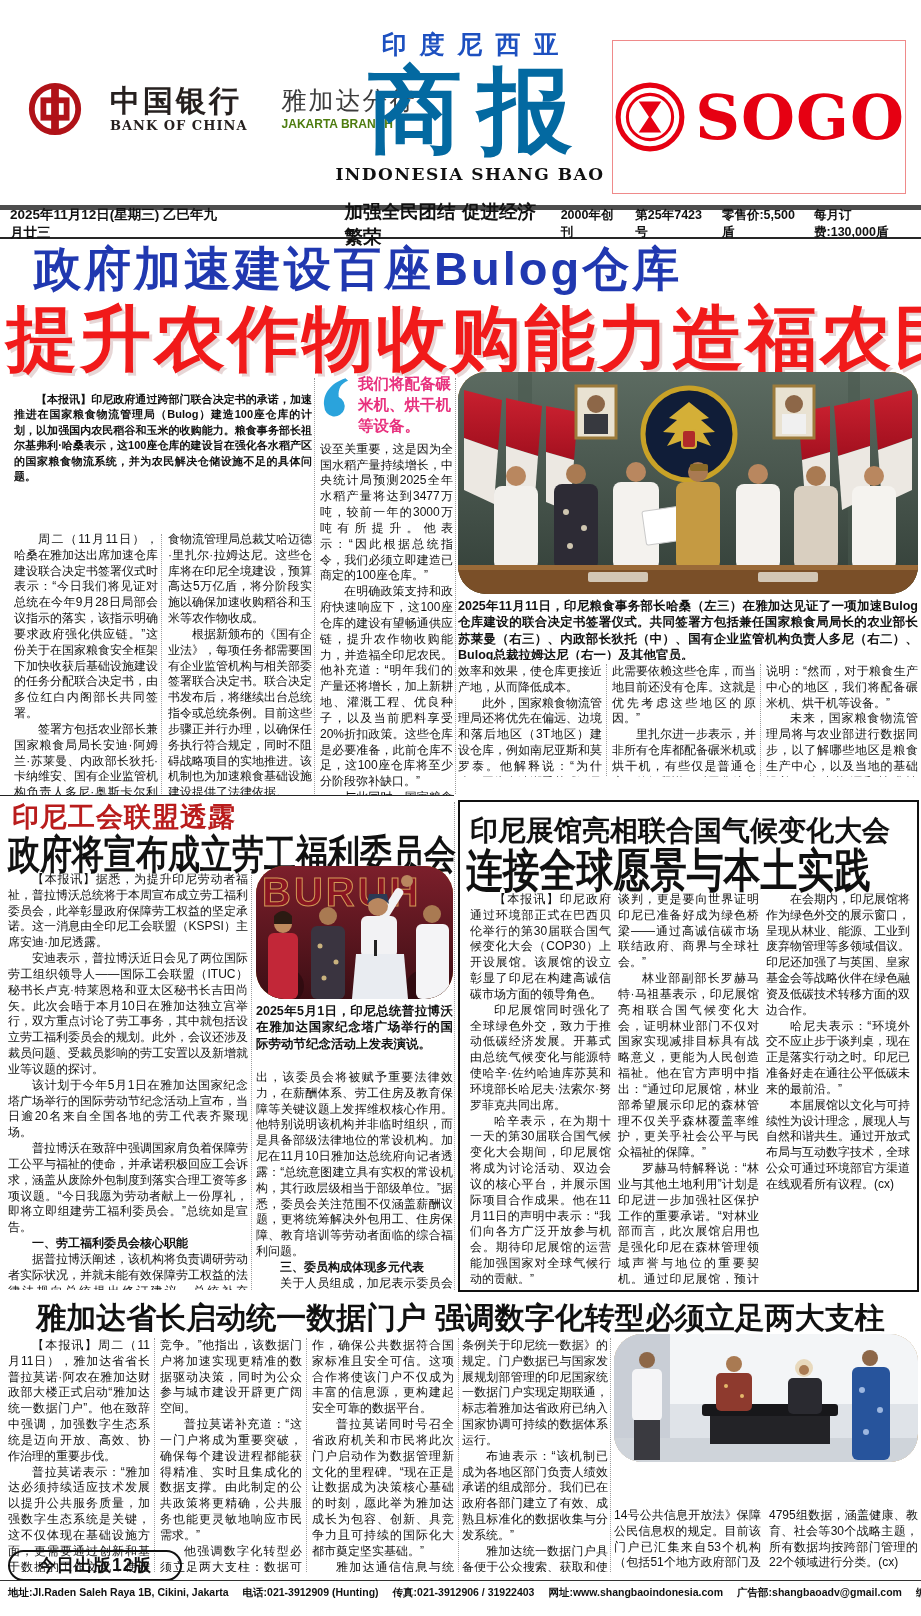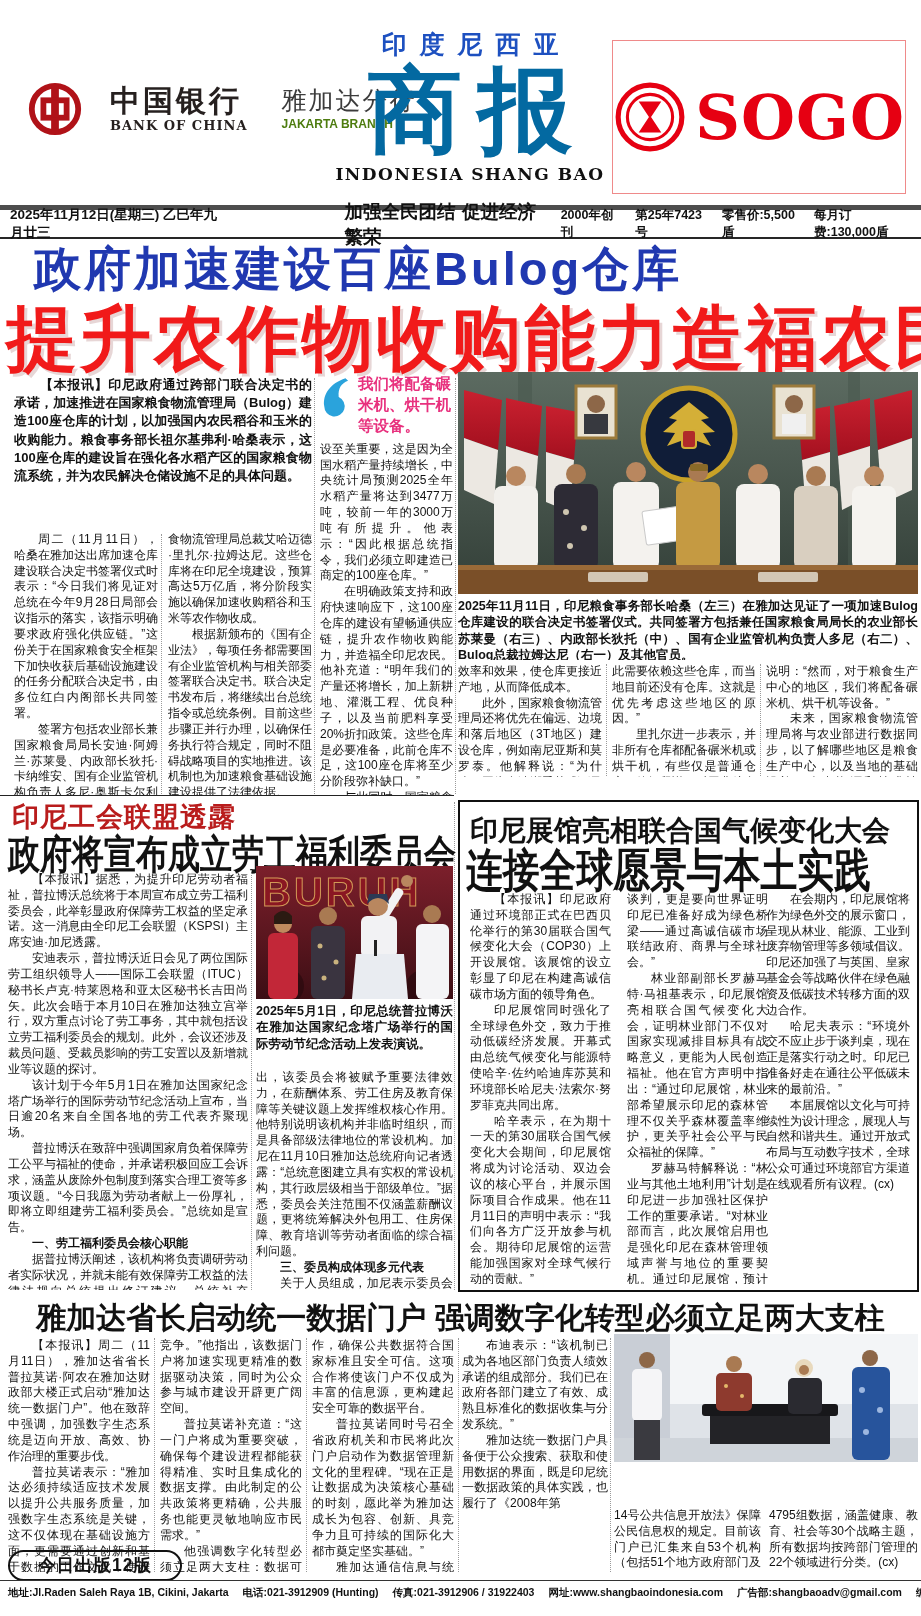--- a/index.html
+++ b/index.html
@@ -30,41 +30,41 @@
   .dl-small{font-size:12.5px;margin-left:18px;}
   
   .hl-blue{left:34px;top:238px;font-size:47px;font-weight:900;color:#2038b0;letter-spacing:3px;white-space:nowrap;}
   .hl-red{left:6px;top:292px;font-size:71px;font-weight:900;color:#f11a1a;letter-spacing:3px;white-space:nowrap;
           text-shadow:3px 3px 0 rgba(120,30,30,.18);}
   
   .bcol{font-size:12px;line-height:1.32;text-align:justify;overflow:hidden;}
   .bcol p{margin:0;text-indent:2em;}
   .bcol p.p0{text-indent:0;}
   .bcol p.sub{font-weight:700;}
-  .lead{font-size:13px;line-height:1.4;font-weight:700;text-align:justify;overflow:hidden;}
+  .lead{font-size:11px;line-height:1.4;font-weight:700;text-align:justify;overflow:hidden;margin-top:16px;}
   .lead p{margin:0;text-indent:2em;}
   .cap{font-weight:700;font-size:12.5px;line-height:1.3;text-align:justify;overflow:hidden;}
   .pullquote{display:flow-root;margin-bottom:5px;}
   .pq-mark{float:left;width:34px;height:42px;margin:2px 4px 0 0;}
   .pq-text{color:#e8317e;font-weight:900;font-size:15.5px;line-height:1.35;text-align:justify;}
   .vdot{border-left:1px dotted #9a9a9a;width:0;}
   .hrule{border-top:1.5px solid #222;height:0;}
   
   .kicker{font-weight:700;font-size:27px;color:#b91c1c;white-space:nowrap;letter-spacing:1px;}
   .labor-hl{font-size:40px;font-weight:900;white-space:nowrap;transform:scaleX(.80);transform-origin:left top;letter-spacing:0;}
   .climate-box{left:458px;top:800px;width:461px;height:492px;border:2px solid #101010;box-sizing:border-box;background:#fff;}
   .climate-kicker{left:470px;top:812px;font-weight:700;font-size:28px;white-space:nowrap;}
   .climate-hl{left:466px;top:840px;font-size:46px;font-weight:900;white-space:nowrap;transform:scaleX(.80);transform-origin:left top;}
   .portal-hl{left:0;top:1298px;width:921px;text-align:center;font-size:30px;font-weight:900;white-space:nowrap;}
   
   .badge{left:8px;top:1550px;width:170px;height:27px;border:2.5px solid #111;border-radius:16px;
          text-align:center;line-height:27px;font-weight:900;font-size:17.5px;letter-spacing:1px;}
   .footrule{left:0;top:1580px;width:921px;border-top:1.5px solid #333;height:0;}
   .footline{left:8px;top:1586px;width:905px;display:flex;gap:14px;font-size:10.5px;font-weight:700;white-space:nowrap;}
-  .photo{overflow:hidden;background:#a16207;}
+  .photo{overflow:hidden;background:#a16207;border-radius:28px;}
   svg{display:block;}
 </style>
 </head>
 <body>
 
 <div class="page">
 
   <div class="abs boc">
     <span>
       <svg width="58" height="58" viewBox="0 0 60 60">
@@ -311,21 +311,21 @@
   <div class="abs climate-box"></div>
   <div class="abs climate-kicker">印尼展馆亮相联合国气候变化大会</div>
   <div class="abs climate-hl">连接全球愿景与本土实践</div>
 
   <div class="abs bcol" style="left:470px;top:892px;width:141px;height:392px;">
     <p>【本报讯】印尼政府通过环境部正式在巴西贝伦举行的第30届联合国气候变化大会（COP30）上开设展馆。该展馆的设立彰显了印尼在构建高诚信碳市场方面的领导角色。</p>
     <p>印尼展馆同时强化了全球绿色外交，致力于推动低碳经济发展。开幕式由总统气候变化与能源特使哈辛·佐约哈迪库苏莫和环境部长哈尼夫·法索尔·努罗菲克共同出席。</p>
     <p>哈辛表示，在为期十一天的第30届联合国气候变化大会期间，印尼展馆将成为讨论活动、双边会议的核心平台，并展示国际项目合作成果。他在11月11日的声明中表示：“我们向各方广泛开放参与机会。期待印尼展馆的运营能加强国家对全球气候行动的贡献。”</p>
 
   </div>
-  <div class="abs bcol" style="left:618px;top:892px;width:141px;height:392px;margin-left:9px;">
+  <div class="abs bcol" style="left:618px;top:892px;width:141px;height:392px;">
     <p class="p0">谈判，更是要向世界证明印尼已准备好成为绿色桥梁——通过高诚信碳市场联结政府、商界与全球社会。”</p>
     <p>林业部副部长罗赫马特·马祖基表示，印尼展馆亮相联合国气候变化大会，证明林业部门不仅对国家实现减排目标具有战略意义，更能为人民创造福祉。他在官方声明中指出：“通过印尼展馆，林业部希望展示印尼的森林管理不仅关乎森林覆盖率维护，更关乎社会公平与民众福祉的保障。”</p>
     <p>罗赫马特解释说：“林业与其他土地利用”计划是印尼进一步加强社区保护工作的重要承诺。“对林业部而言，此次展馆启用也是强化印尼在森林管理领域声誉与地位的重要契机。通过印尼展馆，预计全球合作将得到加强，印尼在林业和土地利用领域减排的具体举措也将在全球舞台更加凸显。”</p>
 
   </div>
   <div class="abs bcol" style="left:766px;top:892px;width:144px;height:392px;">
     <p>在会期内，印尼展馆将作为绿色外交的展示窗口，呈现从林业、能源、工业到废弃物管理等多领域倡议。印尼还加强了与英国、皇家基金会等战略伙伴在绿色融资及低碳技术转移方面的双边合作。</p>
     <p>哈尼夫表示：“环境外交不应止步于谈判桌，现在正是落实行动之时。印尼已准备好走在通往公平低碳未来的最前沿。”</p>
     <p>本届展馆以文化与可持续性为设计理念，展现人与自然和谐共生。通过开放式布局与互动数字技术，全球公众可通过环境部官方渠道在线观看所有议程。(cx)</p>
   </div>
@@ -340,20 +340,21 @@
     <p class="p0">竞争。”他指出，该数据门户将加速实现更精准的数据驱动决策，同时为公众参与城市建设开辟更广阔空间。</p>
     <p>普拉莫诺补充道：“这一门户将成为重要突破，确保每个建设进程都能获得精准、实时且集成化的数据支撑。由此制定的公共政策将更精确，公共服务也能更灵敏地响应市民需求。”</p>
     <p>他强调数字化转型必须立足两大支柱：数据可靠性与数据安全性。为此，雅加达省政府与中央统计局和国家网络与密码局建立战略合</p>
   </div>
   <div class="abs bcol" style="left:312px;top:1338px;width:142px;height:234px;">
     <p class="p0">作，确保公共数据符合国家标准且安全可信。这项合作将使该门户不仅成为丰富的信息源，更构建起安全可靠的数据平台。</p>
     <p>普拉莫诺同时号召全省政府机关和市民将此次门户启动作为数据管理新文化的里程碑。“现在正是让数据成为决策核心基础的时刻，愿此举为雅加达成长为包容、创新、具竞争力且可持续的国际化大都市奠定坚实基础。”</p>
     <p>雅加达通信信息与统计局局长布迪·阿瓦鲁丁补充说明，该门户开发完全符合《2019年第39号总统</p>
   </div>
   <div class="abs bcol" style="left:462px;top:1338px;width:146px;height:234px;">
+    <p class="p0">条例关于印尼统一数据》的规定。门户数据已与国家发展规划部管理的印尼国家统一数据门户实现定期联通，标志着雅加达省政府已纳入国家协调可持续的数据体系运行。</p>
     <p>布迪表示：“该机制已成为各地区部门负责人绩效承诺的组成部分。我们已在政府各部门建立了有效、成熟且标准化的数据收集与分发系统。”</p>
     <p>雅加达统一数据门户具备便于公众搜索、获取和使用数据的界面，既是印尼统一数据政策的具体实践，也履行了《2008年第</p>
   </div>
 
   <div class="abs photo" style="left:614px;top:1334px;width:304px;height:128px;">
     <svg width="304" height="128" viewBox="0 0 304 128">
       <rect width="304" height="128" fill="#dfe3e8"></rect>
       <rect x="56" y="0" width="248" height="70" fill="#f3f5f7"></rect>
       <rect x="0" y="0" width="56" height="128" fill="#c9ced6"></rect>
       <rect x="0" y="104" width="304" height="24" fill="#cfd4da"></rect>

